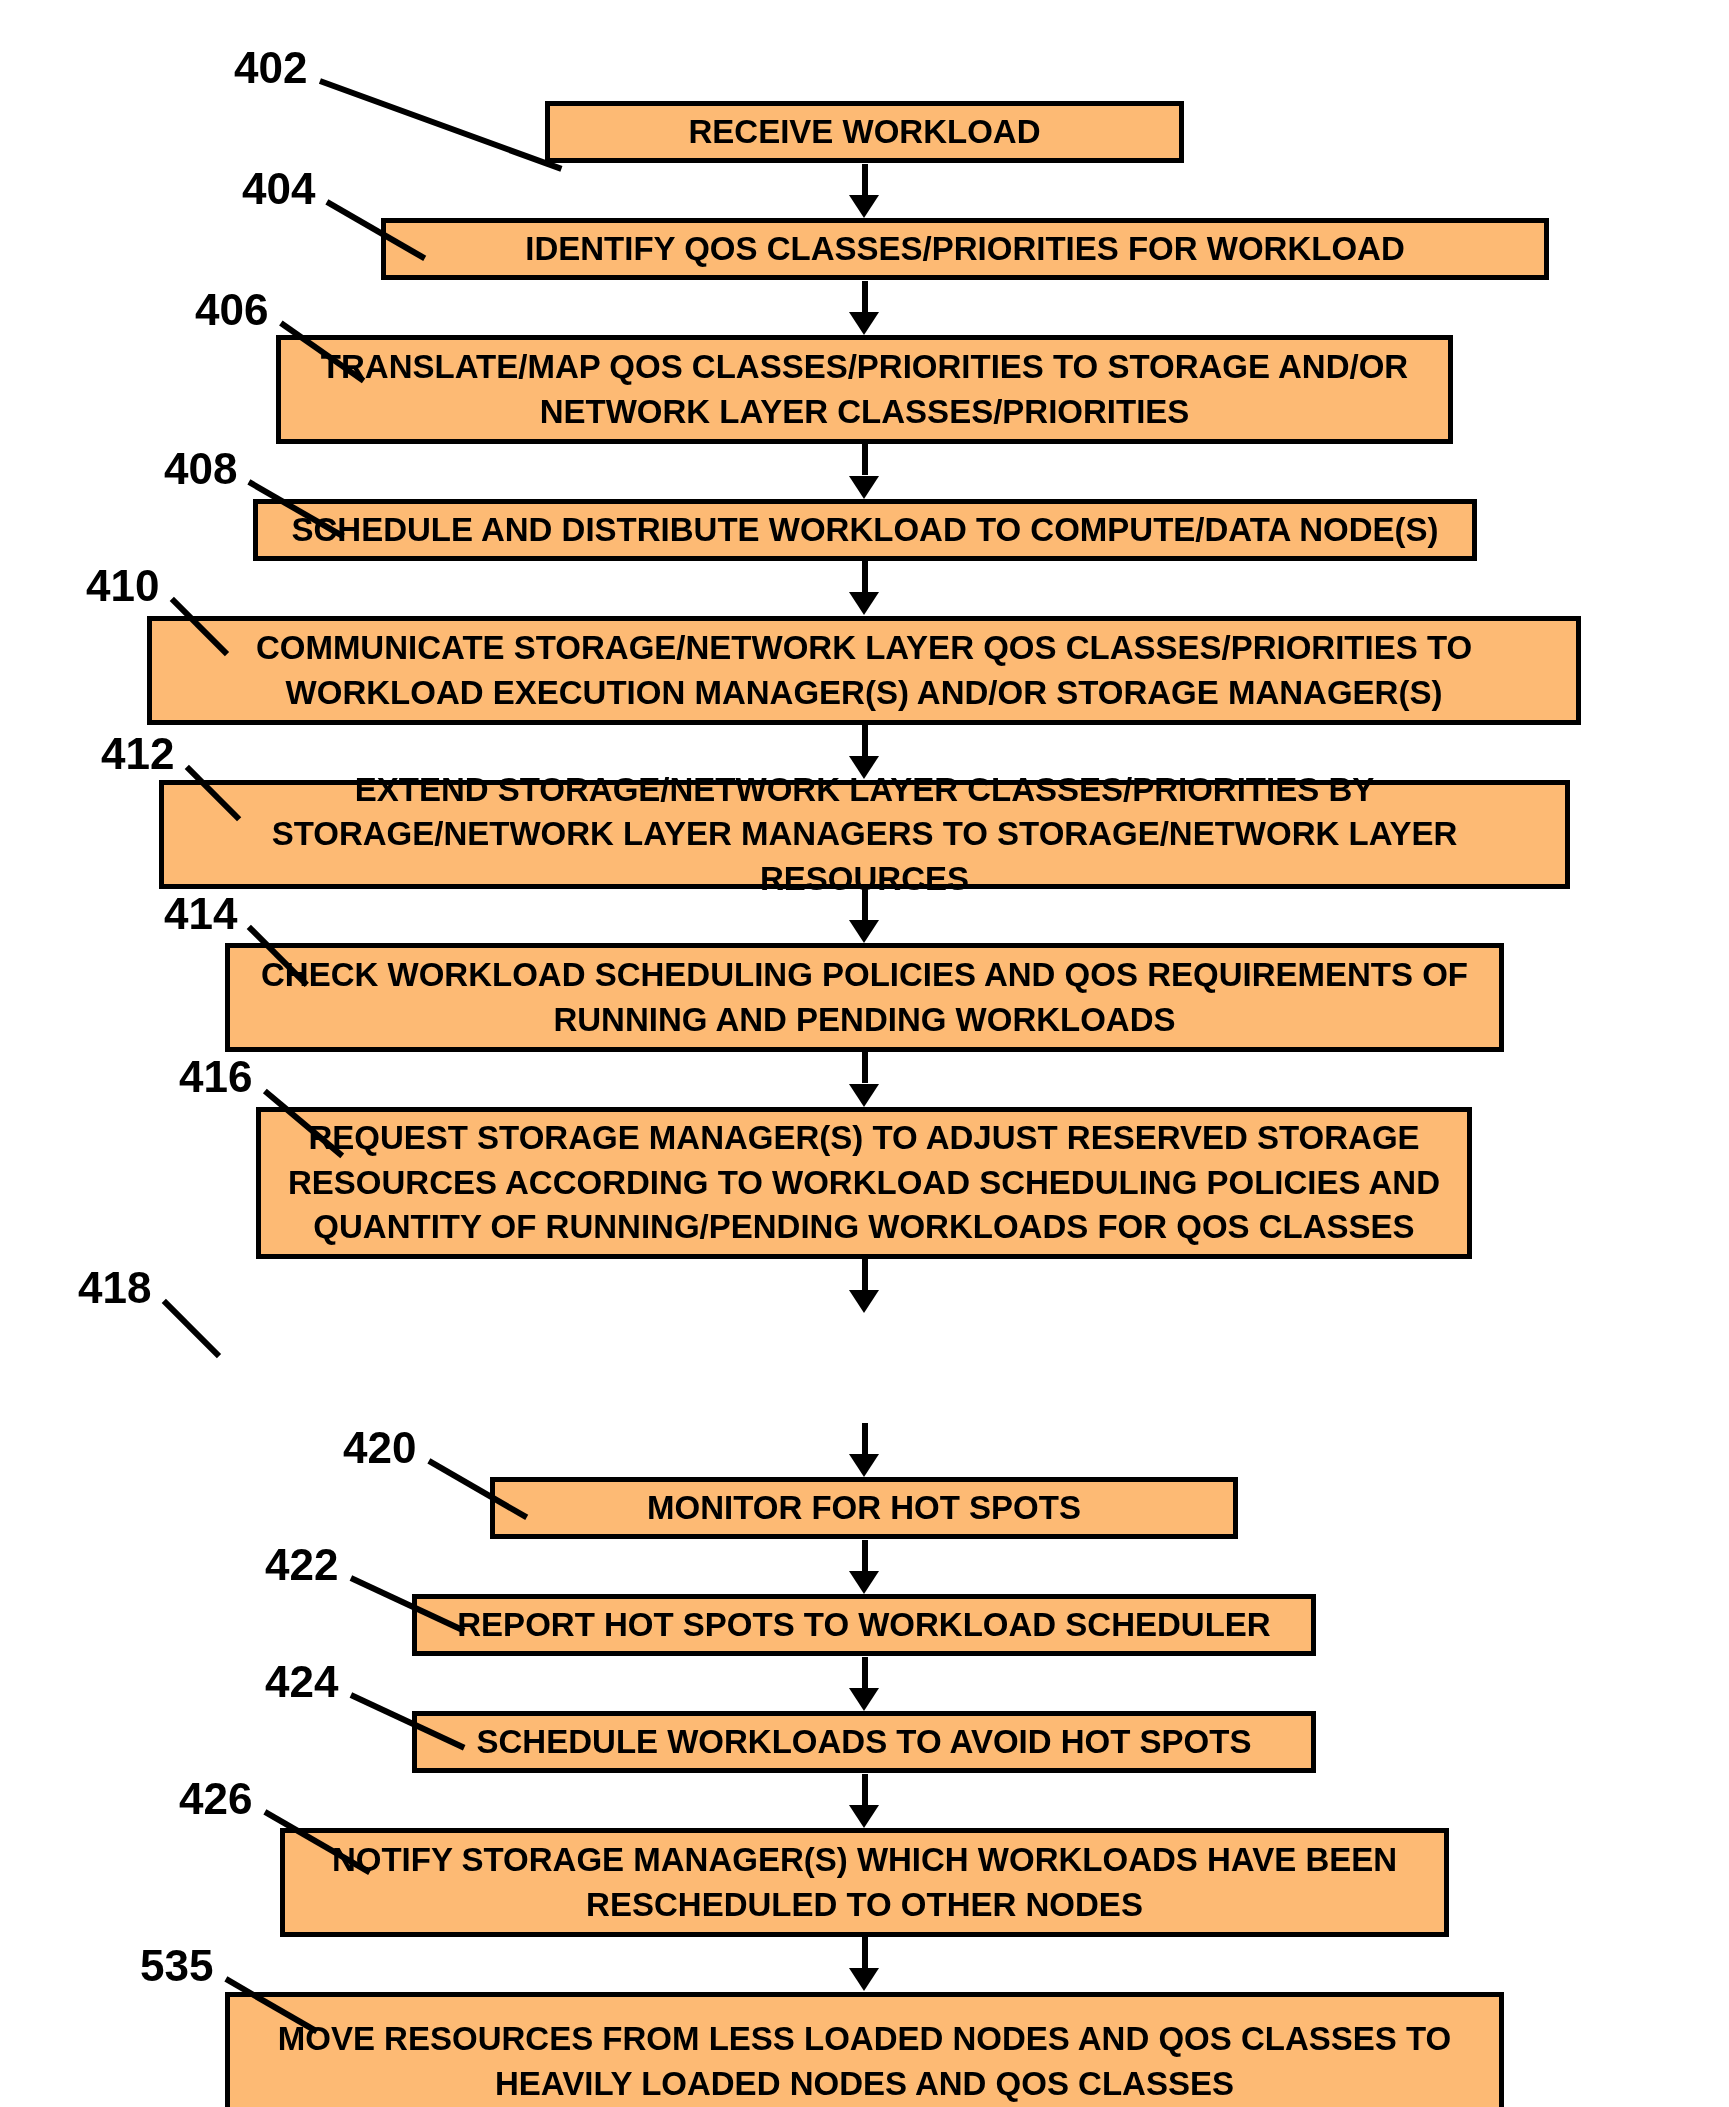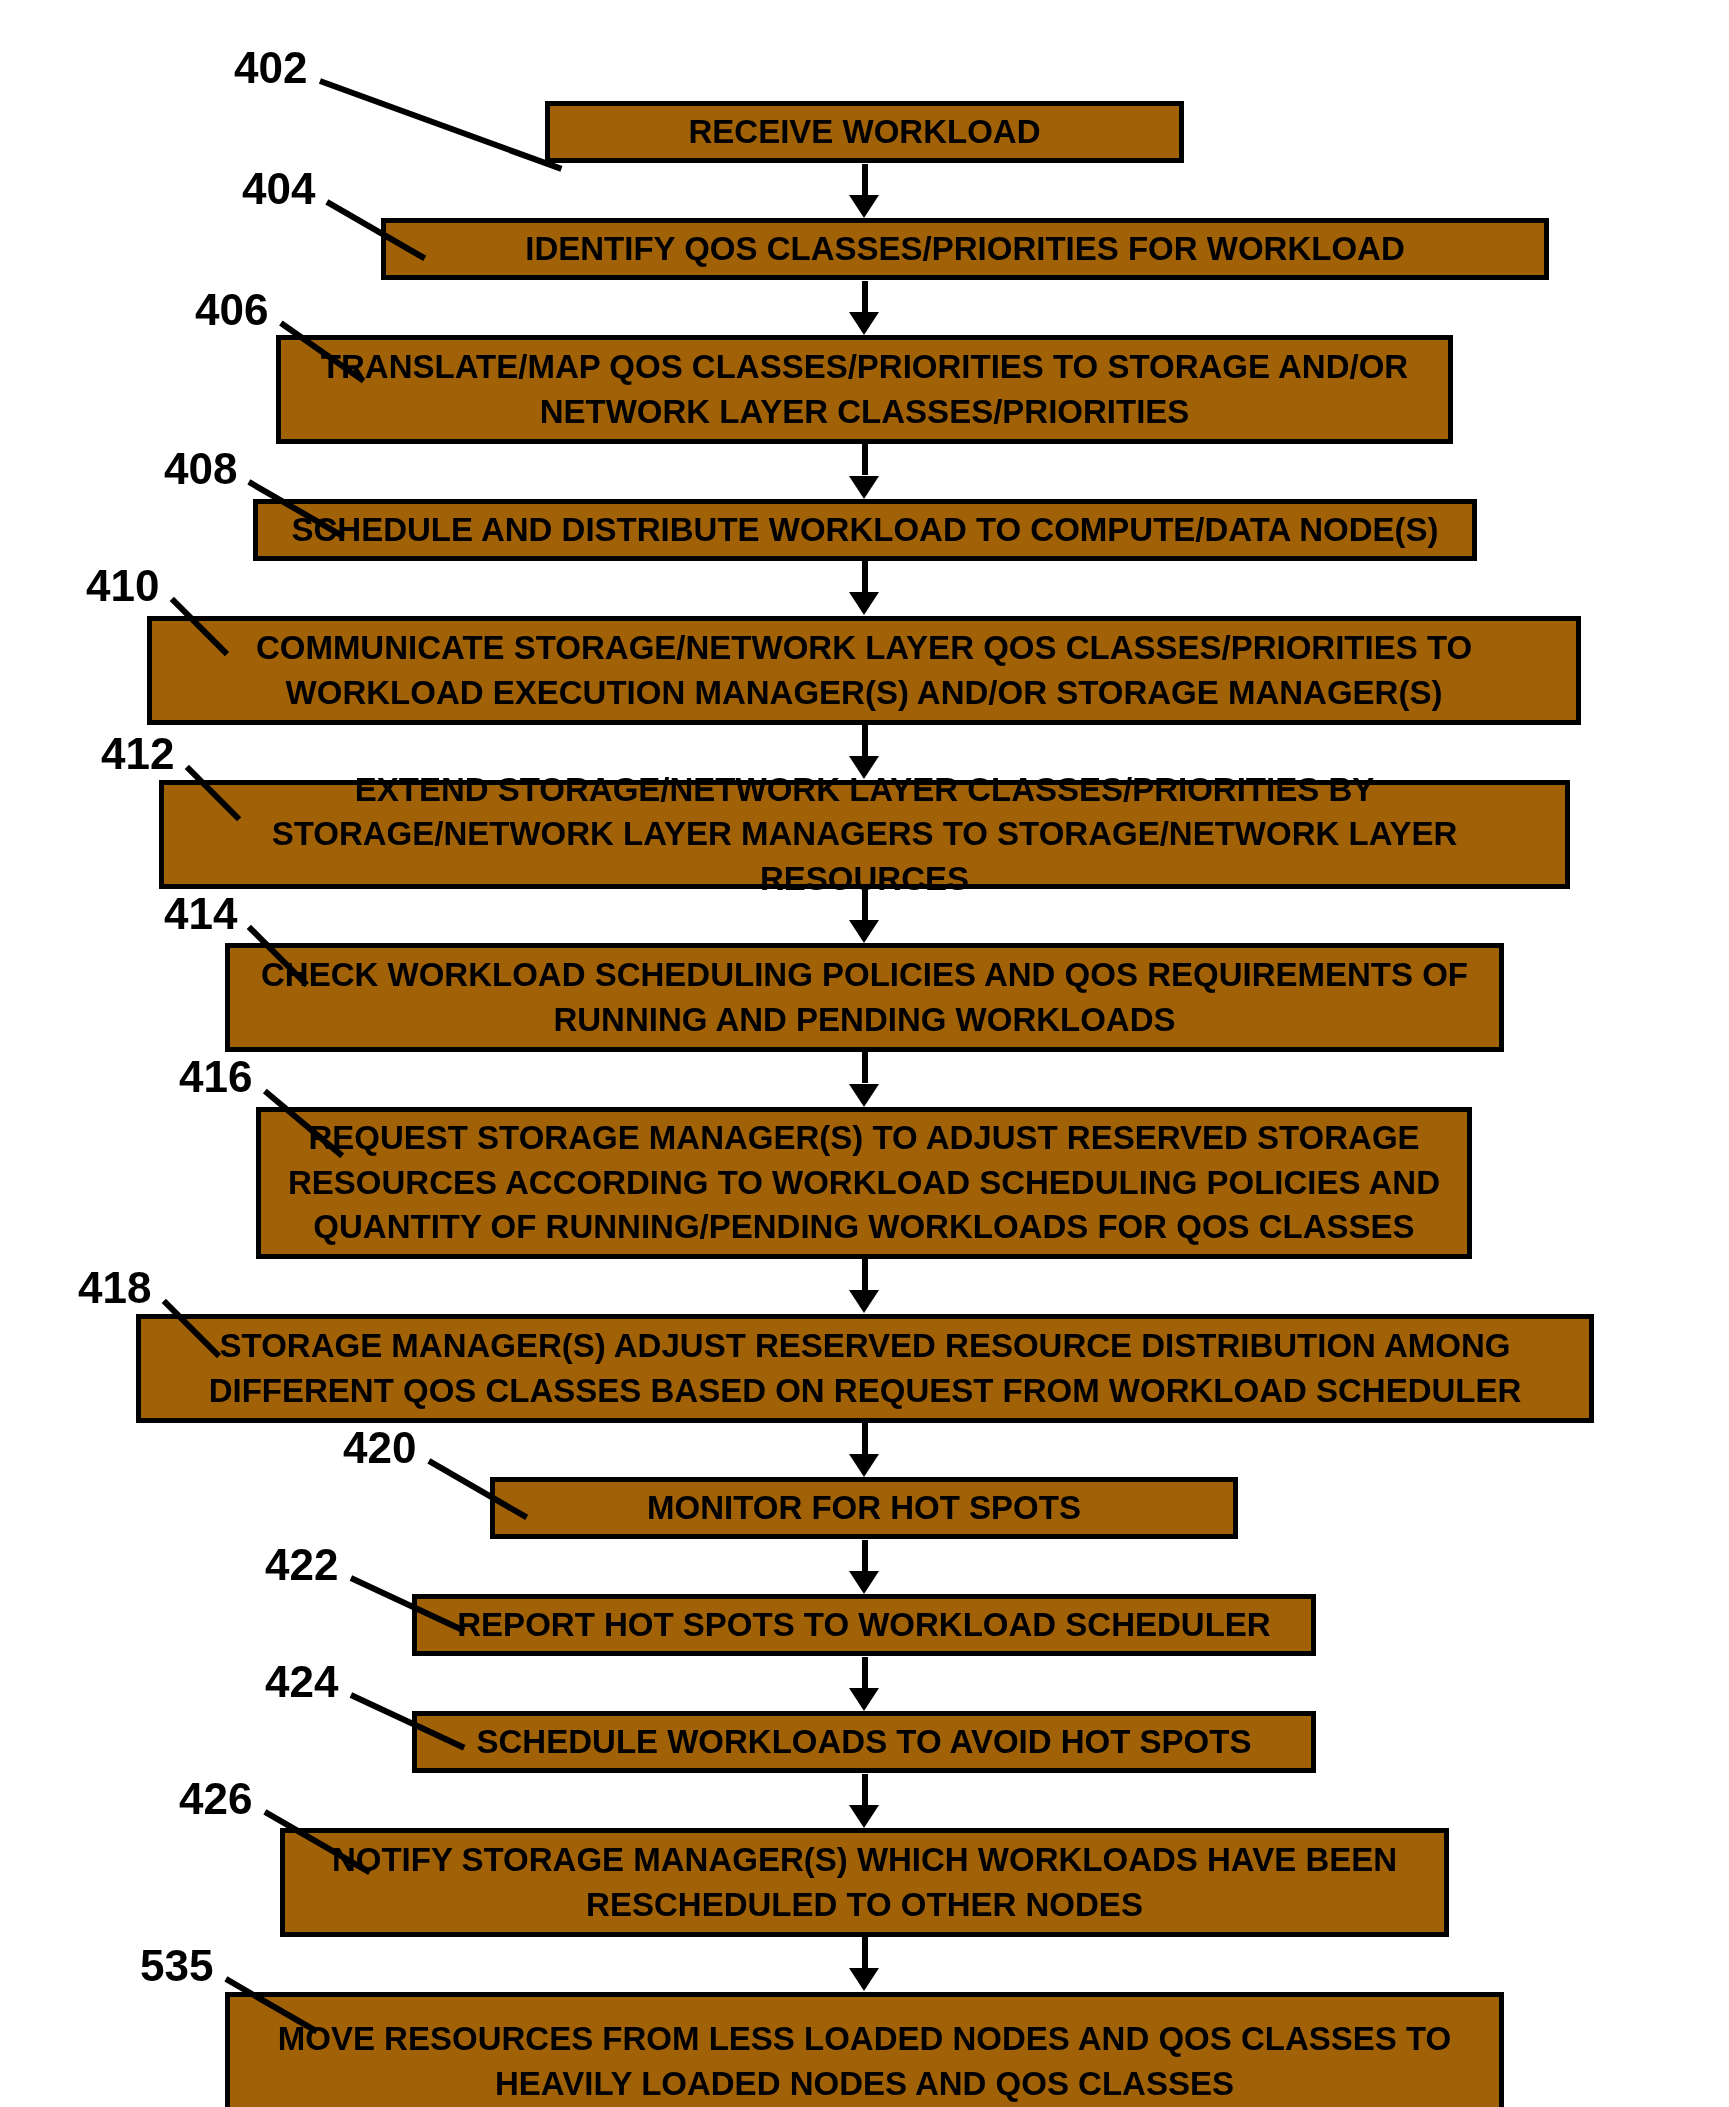--- a/index.html
+++ b/index.html
@@ -9,21 +9,21 @@
     font-family: Arial, Helvetica, sans-serif;
   }
   .canvas {
     position: relative;
     width: 1730px;
     height: 2108px;
   }
   .step-box {
     position: absolute;
     border: 5.5px solid #000;
-    background: #a16207;
+    background: #fdba74;
     display: flex;
     align-items: center;
     justify-content: center;
     text-align: center;
     font-weight: 900;
     font-size: 33px;
     line-height: 1.35;
     padding: 7.8px 23.4px;
     box-sizing: border-box;
   }
@@ -89,21 +89,20 @@
     <div class="step-box" style="left: 225px; top: 943px; width: 1279px; height: 109px;">CHECK WORKLOAD SCHEDULING POLICIES AND QOS REQUIREMENTS OF RUNNING AND PENDING WORKLOADS</div>
     <div class="ref-label" style="left: 164px; top: 889px;">414</div>
     <div class="leader" style="left: 249px; top: 924px; width: 82px; transform: rotate(45deg);"></div>
     <div class="arrow-shaft" style="left: 862px; top: 1052px; height: 31px;"></div>
     <div class="arrow-head" style="left: 849px; top: 1084px;"></div>
     <div class="step-box" style="left: 256px; top: 1107px; width: 1216px; height: 152px;">REQUEST STORAGE MANAGER(S) TO ADJUST RESERVED STORAGE RESOURCES ACCORDING TO WORKLOAD SCHEDULING POLICIES AND QUANTITY OF RUNNING/PENDING WORKLOADS FOR QOS CLASSES</div>
     <div class="ref-label" style="left: 179px; top: 1052px;">416</div>
     <div class="leader" style="left: 265px; top: 1088px; width: 101px; transform: rotate(40deg);"></div>
     <div class="arrow-shaft" style="left: 862px; top: 1259px; height: 31px;"></div>
     <div class="arrow-head" style="left: 849px; top: 1290px;"></div>
-    <div class="step-box" style="left: 136px; top: 1314px; width: 1458px; height: 109px;">STORAGE MANAGER(S) ADJUST RESERVED RESOURCE DISTRIBUTION AMONG DIFFERENT QOS CLASSES  BASED ON REQUEST FROM WORKLOAD SCHEDULER</div>
     <div class="ref-label" style="left: 78px; top: 1263px;">418</div>
     <div class="leader" style="left: 164px; top: 1298px; width: 78px; transform: rotate(45deg);"></div>
     <div class="arrow-shaft" style="left: 862px; top: 1423px; height: 31px;"></div>
     <div class="arrow-head" style="left: 849px; top: 1454px;"></div>
     <div class="step-box" style="left: 490px; top: 1477px; width: 748px; height: 62px;">MONITOR FOR HOT SPOTS</div>
     <div class="ref-label" style="left: 343px; top: 1423px;">420</div>
     <div class="leader" style="left: 429px; top: 1458px; width: 113px; transform: rotate(30deg);"></div>
     <div class="arrow-shaft" style="left: 862px; top: 1540px; height: 31px;"></div>
     <div class="arrow-head" style="left: 849px; top: 1571px;"></div>
     <div class="step-box" style="left: 412px; top: 1594px; width: 904px; height: 62px;">REPORT HOT SPOTS TO WORKLOAD SCHEDULER</div>

